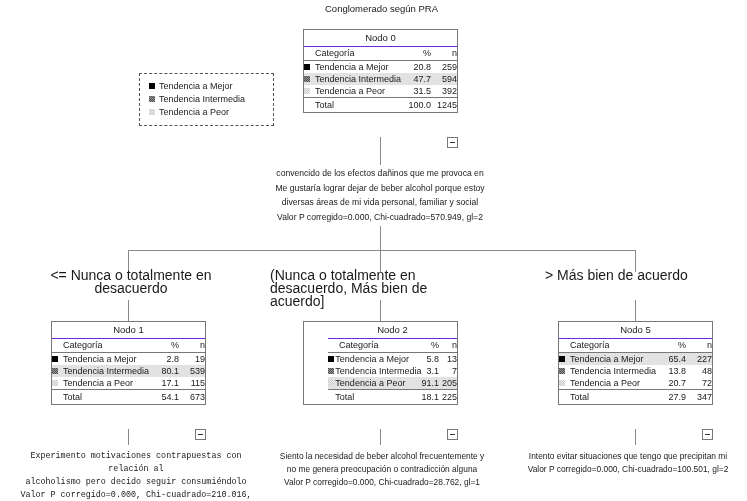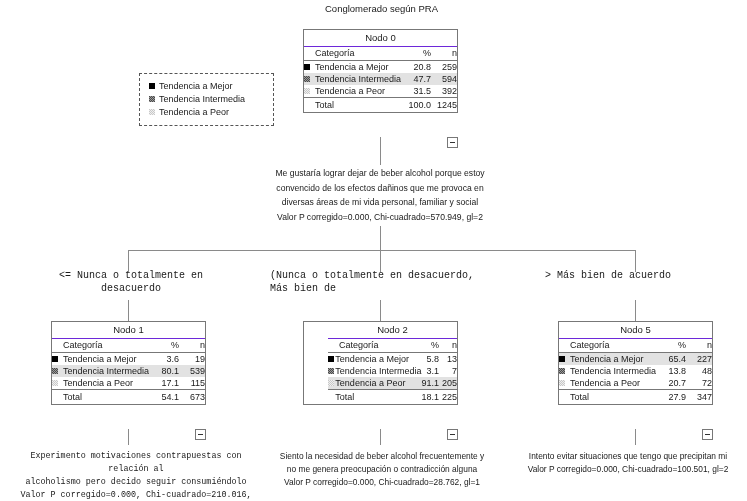--- a/index.html
+++ b/index.html
@@ -139,24 +139,23 @@
   .legend-item .sw { margin-right: 4px; }
 
   
   .split-text {
     text-align: center;
     font-size: 8.6px;
     line-height: 14.5px;
     color: #1a1a1a;
   }
   .branch-label {
-    font-size: 10px;
+    font-size: 14px;
     line-height: 13px;
     color: #1a1a1a;
-    font-family: Liberation Mono, monospace;
   }
   .leaf-text {
     text-align: center;
     font-size: 8.4px;
     line-height: 13px;
     color: #1a1a1a;
   }
 </style>
 </head>
 <body>
@@ -217,36 +216,37 @@
   </tbody>
     </table>
 </div>
 <div class="abs collapse-box" style="left:447px; top:137px;">
     <span></span>
   </div>
 
 <div class="abs vline" style="left:380px; top:137px; height:28px;"></div>
 
 <div class="abs split-text" style="left:190px; top:166px; width:380px;">
+  <div>convencido de los efectos dañinos que me provoca en</div>
   <div>Me gustaría lograr dejar de beber alcohol porque estoy</div>
-  <div>convencido de los efectos dañinos que me provoca en</div>
   <div>diversas áreas de mi vida personal, familiar y social</div>
   <div>Valor P corregido=0.000, Chi-cuadrado=570.949, gl=2</div>
 </div>
 
 <div class="abs vline" style="left:380px; top:226px; height:25px;"></div>
 <div class="abs hline" style="left:128px; top:250px; width:508px;"></div>
 <div class="abs vline" style="left:128px; top:250px; height:22px;"></div>
 <div class="abs vline" style="left:380px; top:250px; height:22px;"></div>
 <div class="abs vline" style="left:635px; top:250px; height:22px;"></div>
 
 <div class="abs branch-label" style="left:36px; top:269px; width:190px; text-align:center;">&lt;= Nunca o totalmente en desacuerdo</div>
 
 <div class="abs branch-label" style="left:270px; top:269px; width:225px;">
   <div>(Nunca o totalmente en desacuerdo, Más bien de</div>
+  <div>acuerdo]</div>
 </div>
 
 <div class="abs branch-label" style="left:545px; top:269px; width:180px;">&gt; Más bien de acuerdo</div>
 
 <div class="abs vline" style="left:128px; top:300px; height:22px;"></div>
 <div class="abs vline" style="left:380px; top:300px; height:22px;"></div>
 <div class="abs vline" style="left:635px; top:300px; height:22px;"></div>
 
 <div class="abs node" id="node1" style="left:51px; top:321px; width:155px;">
   <div class="node-title">Nodo 1</div>
@@ -256,21 +256,21 @@
       <td class="c-cat" colspan="2">Categoría</td>
       <td class="c-pct">%</td>
       <td class="c-n">n</td>
     </tr>
     <tr class="rule-row">
           <td colspan="4"></td>
         </tr>
     <tr>
       <td class="c-sw"><span class="sw sw-mejor"></span></td>
       <td class="c-cat">Tendencia a Mejor</td>
-      <td class="c-pct">3.6</td>
+      <td class="c-pct">2.8</td>
       <td class="c-n">19</td>
     </tr>
     <tr class="hl">
       <td class="c-sw"><span class="sw sw-inter"></span></td>
       <td class="c-cat">Tendencia Intermedia</td>
       <td class="c-pct">80.1</td>
       <td class="c-n">539</td>
     </tr>
     <tr>
       <td class="c-sw"><span class="sw sw-peor"></span></td>

